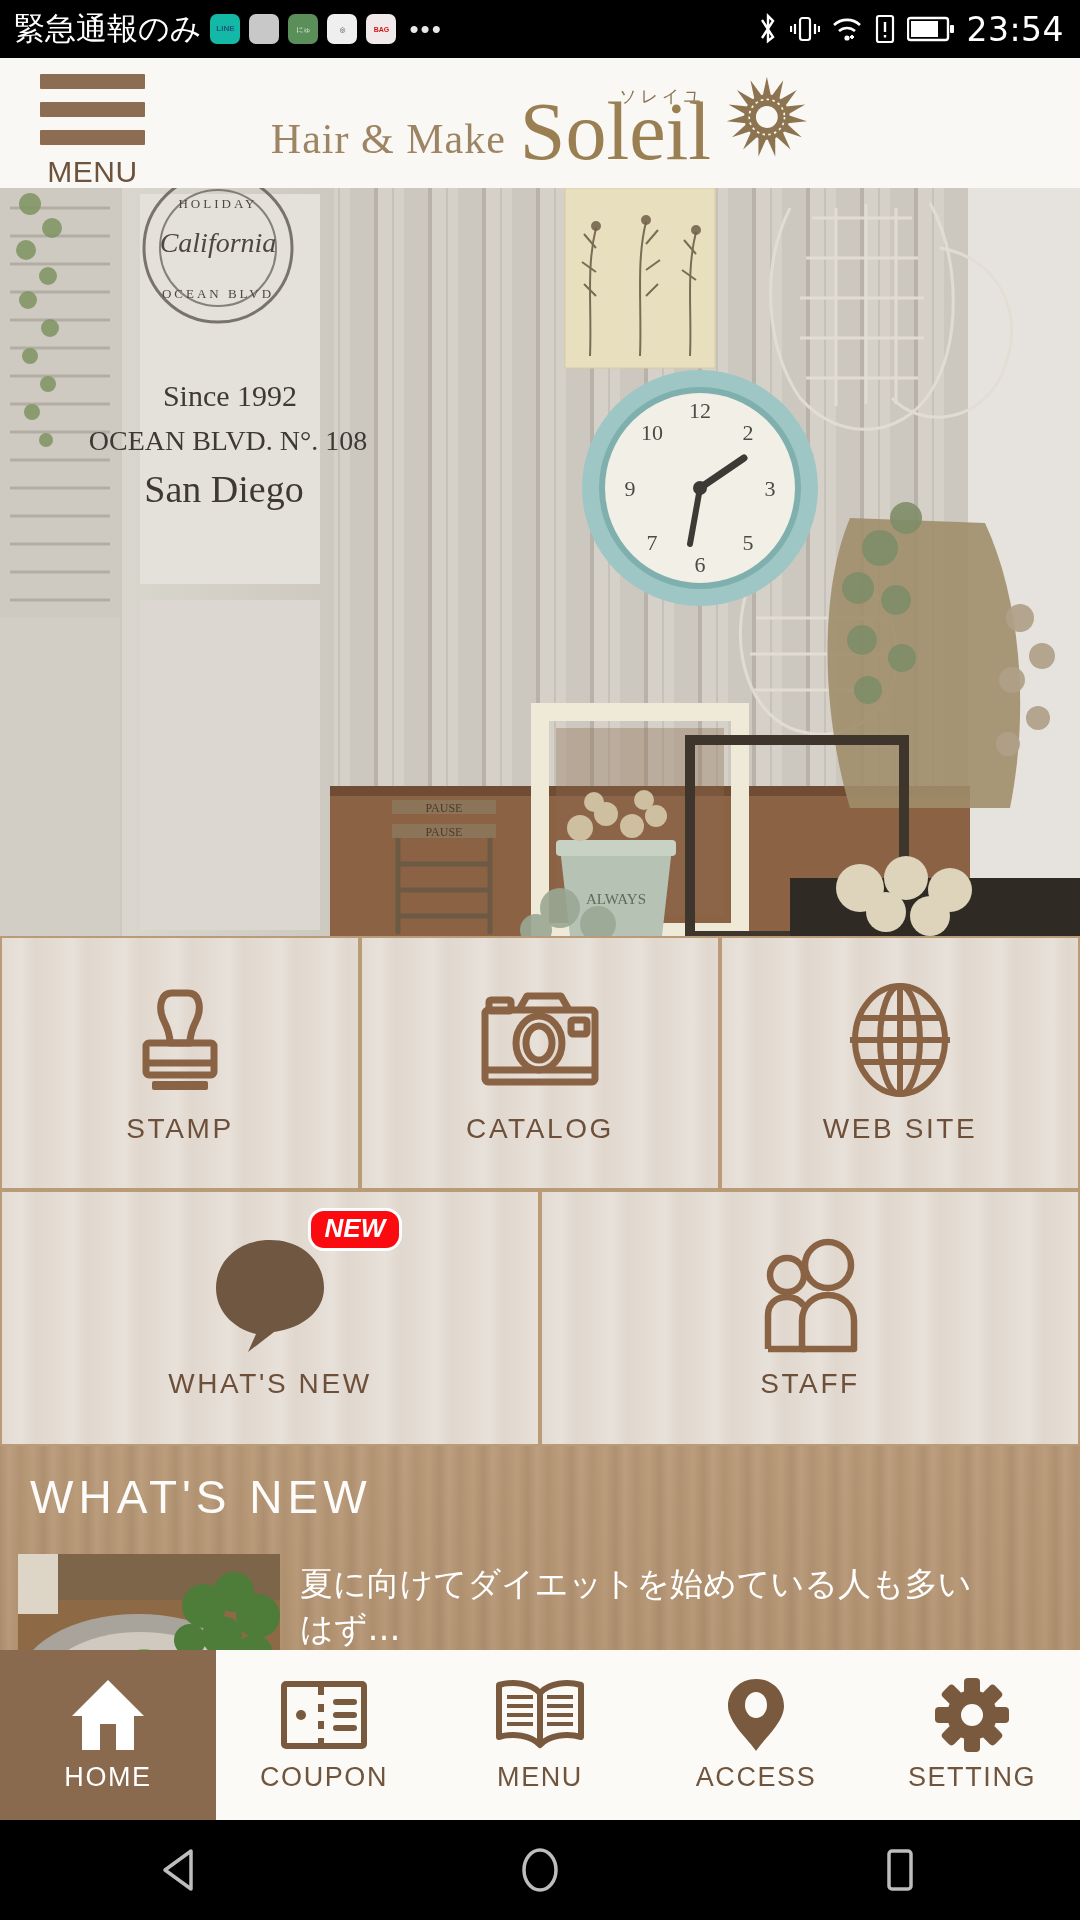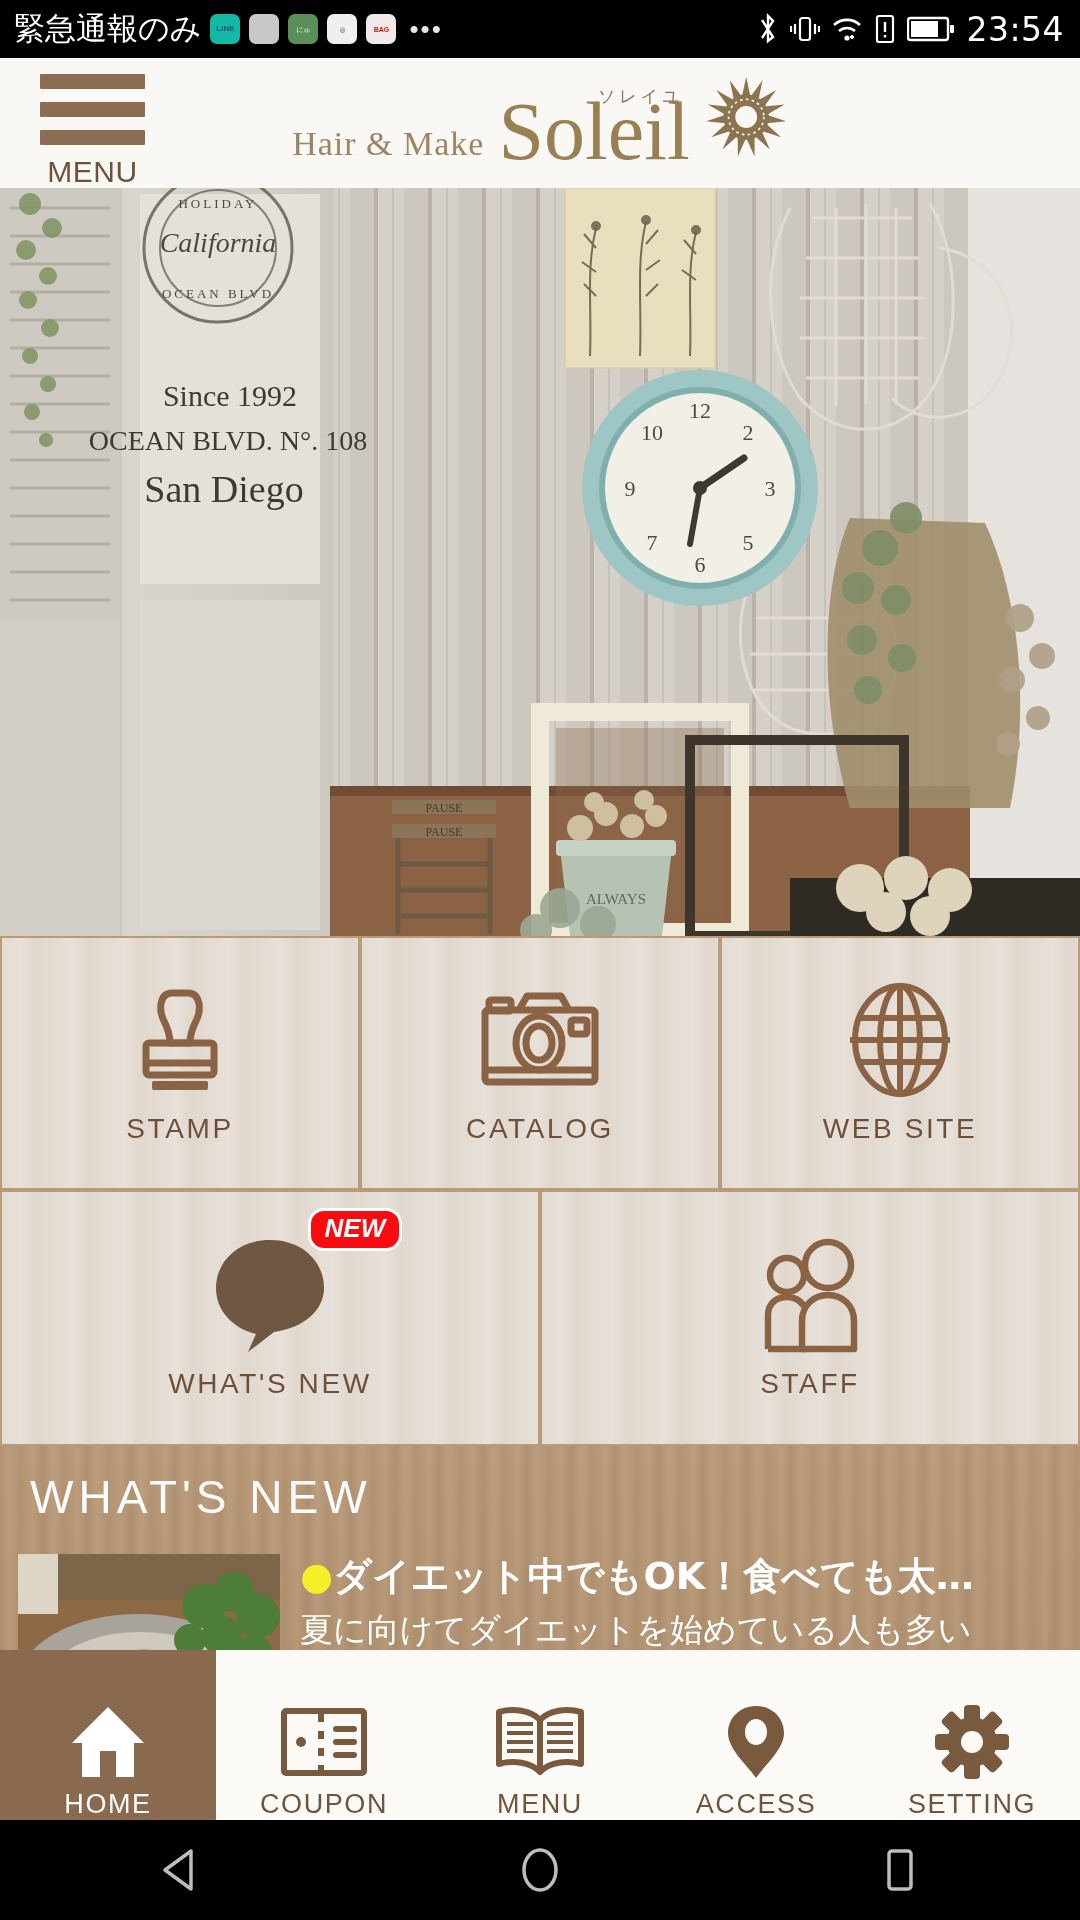--- a/index.html
+++ b/index.html
@@ -34,21 +34,21 @@
   .appheader{
     position:absolute; left:0; top:58px; width:1080px; height:130px;
     background:#faf8f4; display:flex; align-items:center;
   }
   .hamburger{ position:absolute; left:40px; top:16px; width:105px; cursor:pointer; }
   .hamburger .bar{ height:15px; background:#8c6d52; border-radius:1px; margin-bottom:13px; }
   .hamburger .mlabel{ font-size:30px; color:#6e533c; letter-spacing:0.5px;
      font-family:"Liberation Sans", sans-serif; text-align:center; line-height:1; margin-top:-1px;}
   .logo-wrap{ position:absolute; left:50%; top:50%; transform:translate(-50%,-50%);
       display:flex; align-items:flex-end; gap:14px; }
-  .logo-hm{ font-family:"Liberation Serif", serif; font-size:34px; color:#9d8563;
+  .logo-hm{ font-family:"Liberation Serif", serif; font-size:42px; color:#9d8563;
       letter-spacing:1px; padding-bottom:8px; }
   .logo-soleil-box{ position:relative; }
   .logo-ruby{ position:absolute; top:-8px; left:52%; font-size:17px; color:#8a7350;
       letter-spacing:4px; font-family:"DejaVu Sans", sans-serif;}
   .logo-soleil{ font-family:"Liberation Serif", serif; font-size:82px; color:#9a7f53;
       line-height:0.95; letter-spacing:0px;}
   .logo-sun{ padding-bottom:8px; }
 
   
   .hero{ position:absolute; left:0; top:188px; width:1080px; height:748px; overflow:hidden;
@@ -102,21 +102,21 @@
       font-family:"DejaVu Sans", sans-serif; white-space:nowrap; overflow:hidden; }
   .wn-dot{ color:#f3f02a; }
   .wn-body{ font-size:33px; color:#ffffff; line-height:1.35; margin-top:8px;
       font-family:"DejaVu Sans", sans-serif; }
   .wn-arrow{ position:absolute; right:16px; top:188px; color:#fff; font-size:64px;
       font-weight:100; line-height:1; font-family:"Liberation Sans", sans-serif; }
 
   
   .tabbar{ position:absolute; left:0; top:1650px; width:1080px; height:170px; display:flex;
      background:#fbfaf7; }
-  .tab{ flex:1; display:flex; flex-direction:column; align-items:center; justify-content:flex-end;
+  .tab{ flex:1; display:flex; flex-direction:column; align-items:center; justify-content:center;
      gap:10px; }
   .tab.active{ background:#8a6a4e; }
   .tab-icon{ height:74px; display:flex; align-items:center; justify-content:center; }
   .tab-label{ font-size:27px; color:#70543c; letter-spacing:1.6px;
      font-family:"Liberation Sans", sans-serif; }
   .tab.active .tab-label{ color:#ffffff; }
 
   
   .navbar{ position:absolute; left:0; top:1820px; width:1080px; height:100px; background:#000;
      display:flex; align-items:center; justify-content:space-around; }
@@ -483,21 +483,20 @@
               <circle cx="172" cy="86" r="16"></circle>
           </g>
           <g fill="#7cb85a">
             <ellipse cx="126" cy="106" rx="16" ry="11"></ellipse>
               <ellipse cx="150" cy="140" rx="14" ry="10"></ellipse>
           </g>
           <rect x="0" y="0" width="40" height="60" fill="#ddd5c6"></rect>
         </svg>
       </div>
       <div class="wn-text">
-        <div class="wn-head"><span class="wn-dot">●</span><span>ダイエット中でもOK！食べても太…</span></div>
         <div class="wn-body">夏に向けてダイエットを始めている人も多い はず…</div>
       </div>
     </div>
     <div class="wn-arrow">›</div>
   </div>
 
   <div class="tabbar">
 
     <div class="tab active">
       <div class="tab-icon">

